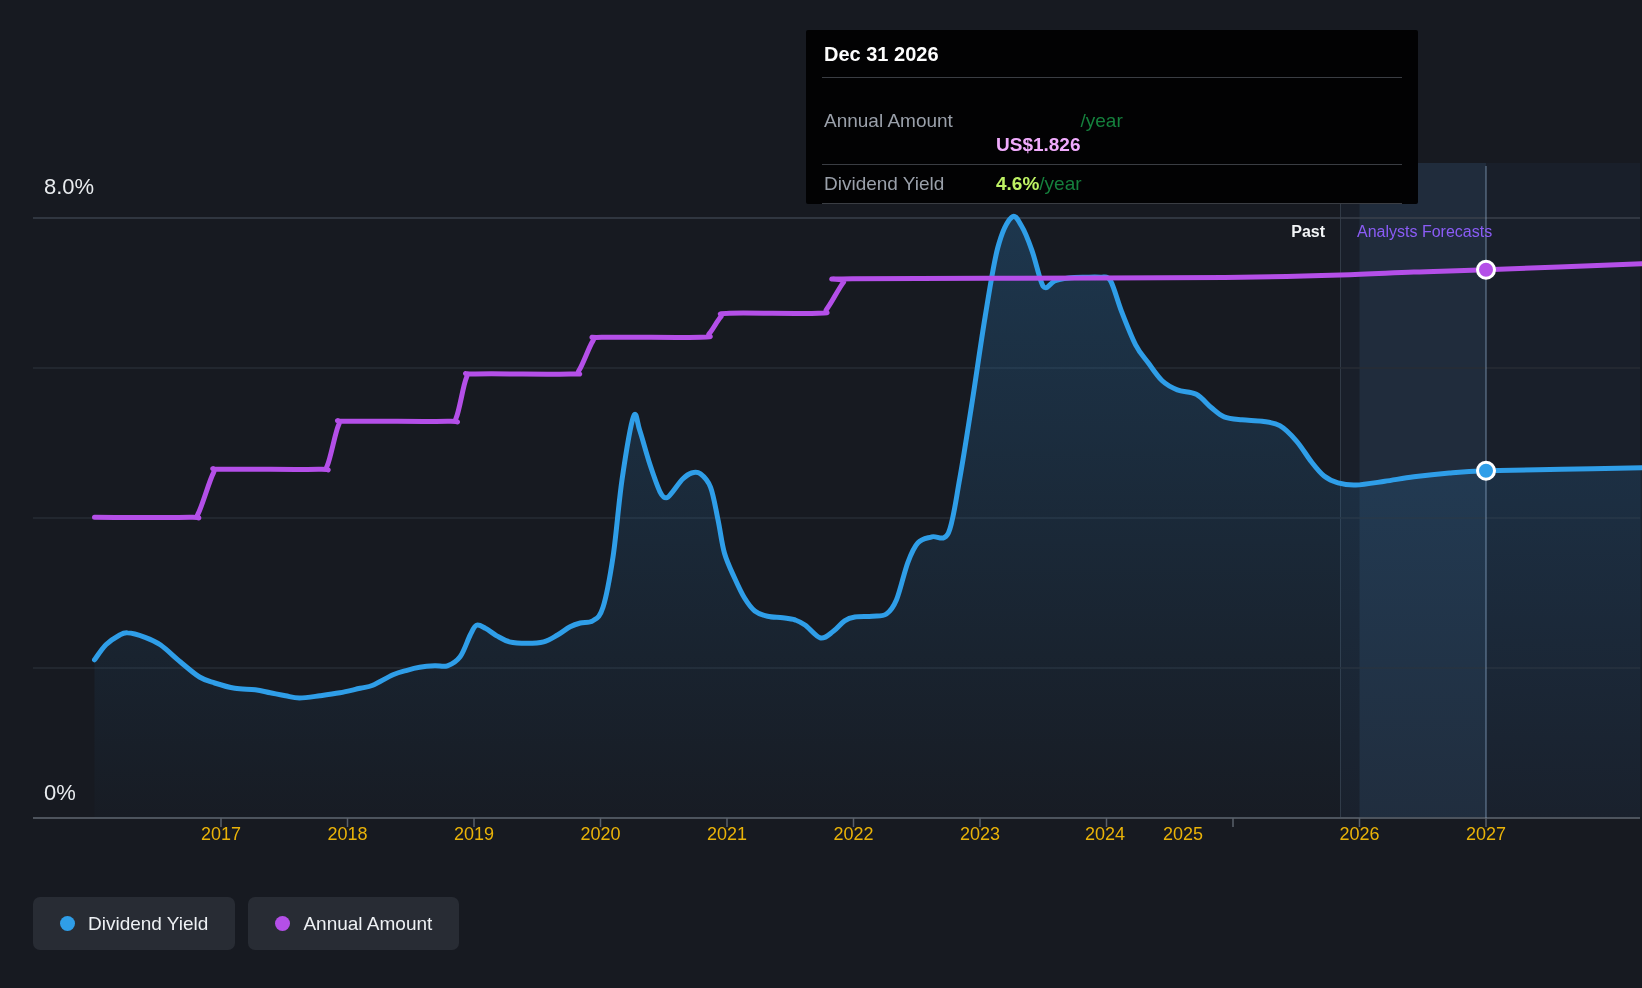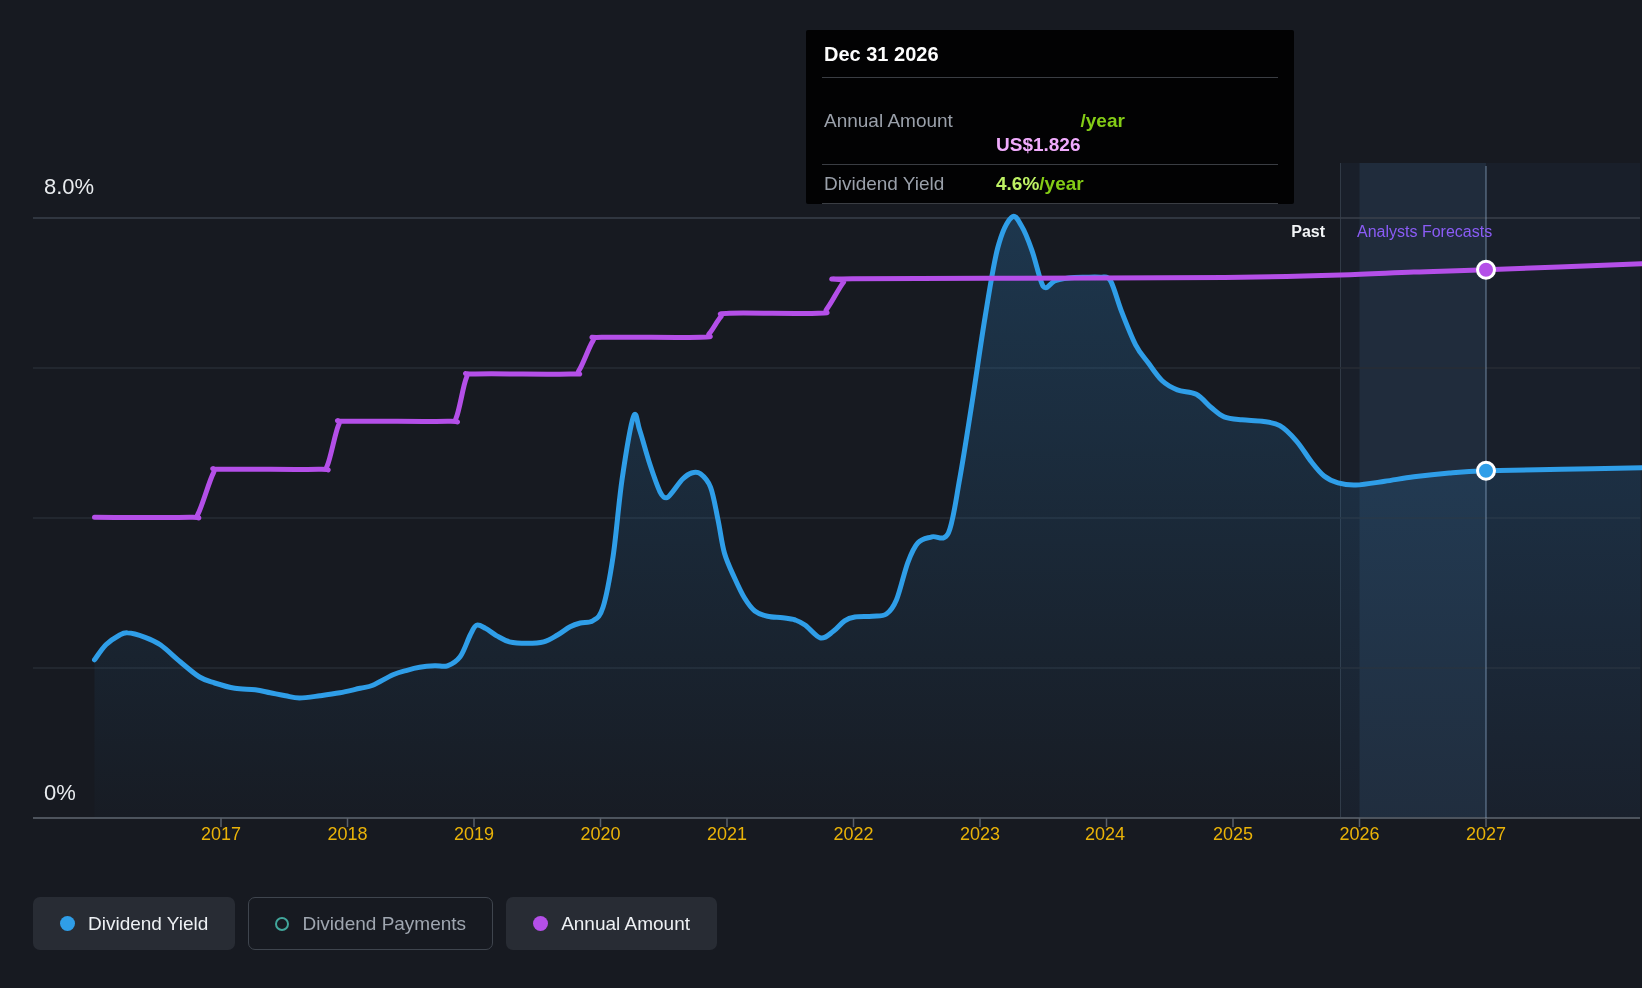--- a/index.html
+++ b/index.html
@@ -11,32 +11,32 @@
   }
   #chart-svg{position:absolute;left:0;top:0;}
   .y-label{position:absolute;left:44px;color:#e9ecef;font-size:22px;font-weight:500;}
   .x-label{position:absolute;top:824px;width:120px;margin-left:-60px;text-align:center;
     color:#eab308;font-size:18px;}
   .zone-label{position:absolute;top:221px;font-size:16px;line-height:22px;}
   #past-label{left:1177px;width:148px;text-align:right;color:#f2f4f6;font-weight:700;}
   #forecast-label{left:1357px;width:260px;color:#8b5cf6;font-weight:400;}
   
   #tooltip{
-    position:absolute;left:806px;top:30px;width:488px;background:#020203;
+    position:absolute;left:806px;top:30px;width:612px;background:#020203;
     color:#fff;box-sizing:border-box;padding:0 16px;border-radius:2px;
   }
   #tooltip .tt-title{font-size:20px;font-weight:700;padding:13px 2px 11px 2px;color:#fdfdfd;}
   #tooltip .tt-row{
     display:flex;align-items:center;border-top:1px solid #3a3d43;
     padding:8px 2px;font-size:19px;
   }
   #tooltip .tt-row:last-child{border-bottom:1px solid #3a3d43;}
   #tooltip .tt-label{width:172px;color:#9aa0aa;flex:none;}
   #tooltip .tt-value{font-weight:700;}
-  #tooltip .tt-suffix{color:#84cc16;font-weight:700;}
+  #tooltip .tt-suffix{color:#15803d;font-weight:400;}
   
   #legend{position:absolute;left:33px;top:897px;display:flex;gap:13px;}
   .legend-btn{
     height:53px;display:flex;align-items:center;gap:13px;padding:0 26px;
     border-radius:7px;font-size:19px;box-sizing:border-box;cursor:pointer;
     border:1px solid transparent;
   }
   .legend-btn.active{background:#282c34;color:#eef1f4;}
   .legend-btn.inactive{background:transparent;border:1px solid #3f454e;color:#9fa6b0;}
   .legend-marker{width:15px;height:15px;border-radius:50%;flex:none;box-sizing:border-box;}
@@ -85,21 +85,21 @@
 
 <div id="x-labels">
     <div class="x-label" style="left: 221px;">2017</div>
     <div class="x-label" style="left: 347.5px; text-align: center;">2018</div>
     <div class="x-label" style="left: 474px;">2019</div>
     <div class="x-label" style="left: 600.5px;">2020</div>
     <div class="x-label" style="left: 727px;">2021</div>
     <div class="x-label" style="left: 853.5px;">2022</div>
     <div class="x-label" style="left: 980px;">2023</div>
     <div class="x-label" style="left: 1105px;">2024</div>
-    <div class="x-label" style="left: 1233px;">2025</div>
+    <div class="x-label" style="left: 1183px;">2025</div>
     <div class="x-label" style="left: 1359.5px;">2026</div>
     <div class="x-label" style="left: 1486px;">2027</div>
   </div>
 
 <div class="zone-label" id="past-label">Past</div>
 <div class="zone-label" id="forecast-label">Analysts Forecasts</div>
 
 <div id="tooltip">
   <div class="tt-title">Dec 31 2026</div>
   <div id="tt-rows">
@@ -114,21 +114,17 @@
         <span class="tt-suffix">/year</span>
       </div>
     </div>
 </div>
 
 <div id="legend">
     <div class="legend-btn active">
       <span class="legend-marker" style="background: rgb(47, 158, 232);"></span>
       <span>Dividend Yield</span>
     </div>
-    <div class="legend-btn inactive">
-      <span class="legend-marker" style="border: 2.5px solid rgb(65, 166, 155); width: 14px; height: 14px;"></span>
-      <span>Dividend Payments</span>
-    </div>
     <div class="legend-btn active">
       <span class="legend-marker" style="background: rgb(180, 79, 232);"></span>
       <span>Annual Amount</span>
     </div>
   </div>
 
 </body></html>

